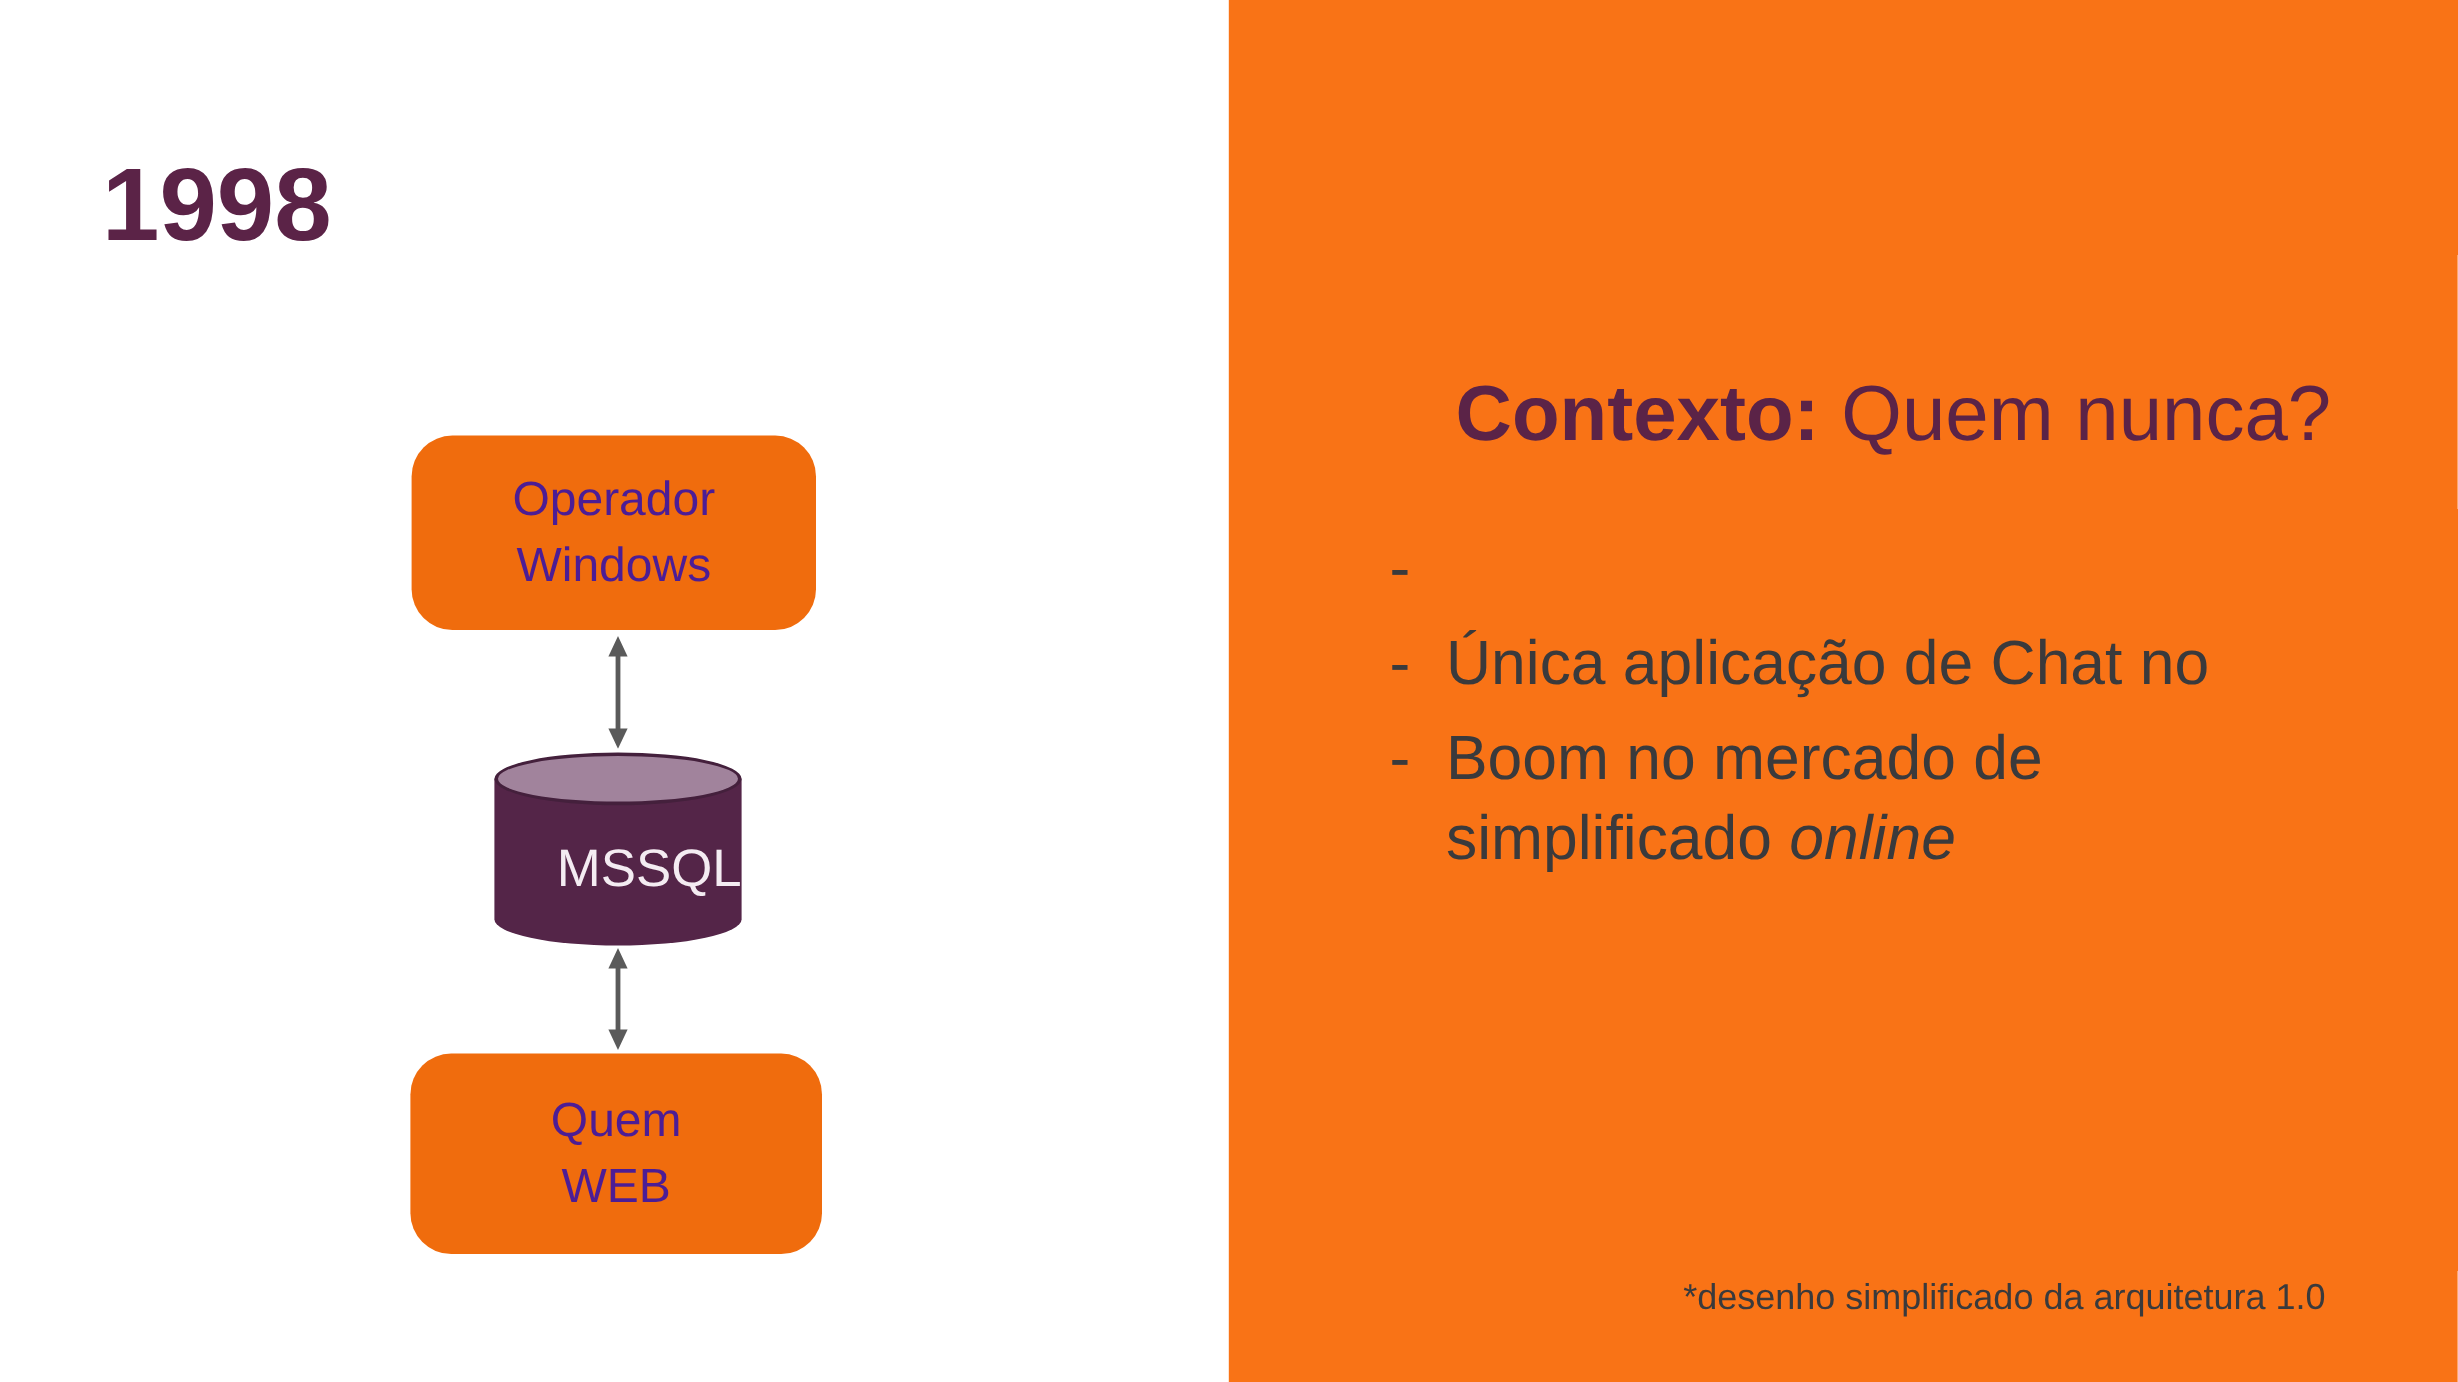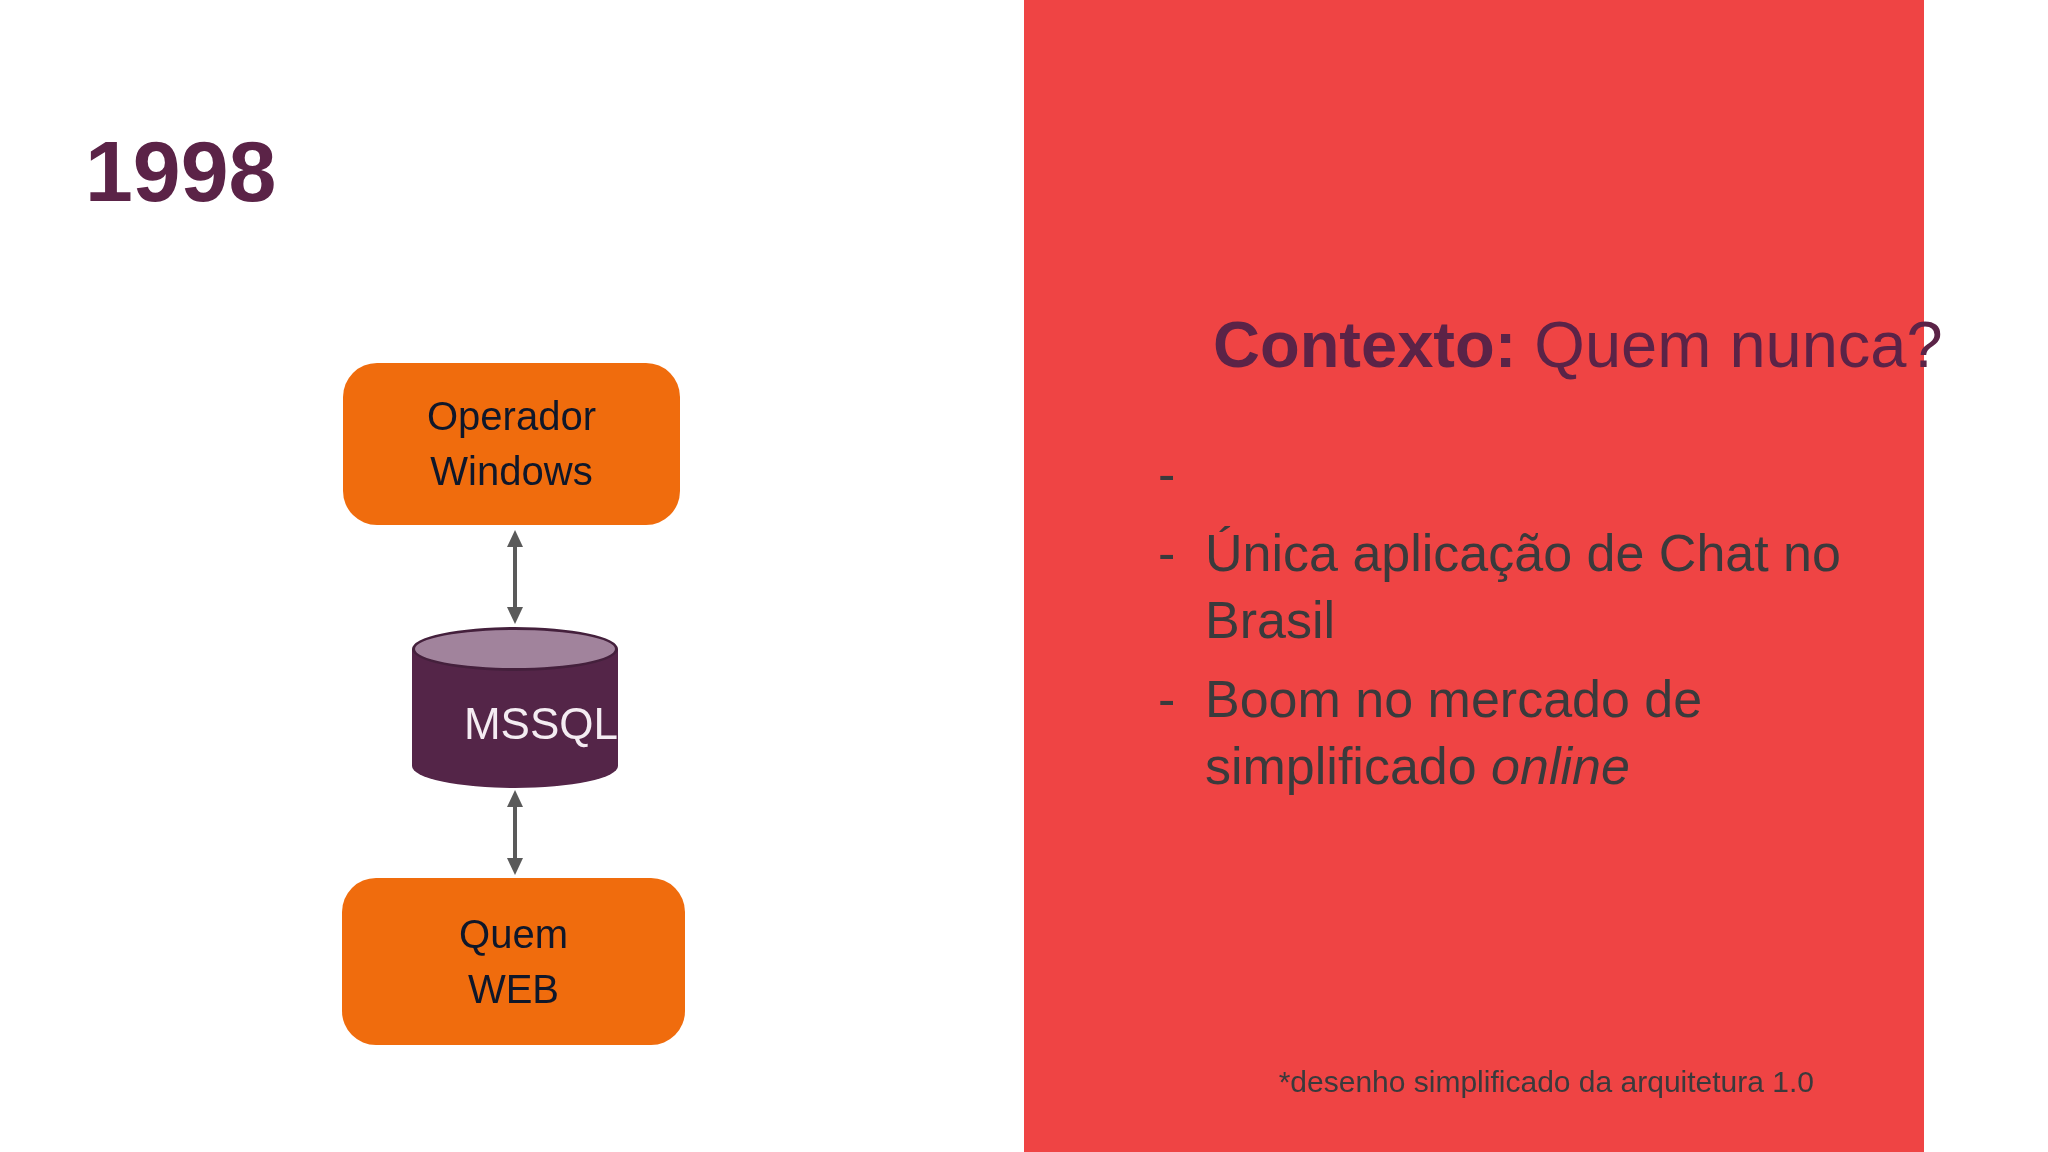--- a/index.html
+++ b/index.html
@@ -16,42 +16,42 @@
   }
   .panel-left {
     position: absolute;
     left: 0; top: 0;
     width: 1024px; height: 1024px;
     background: #ffffff;
   }
   .panel-right {
     position: absolute;
     left: 1024px; top: 0;
-    width: 900px; height: 1152px;
-    background: #ef4444;
+    width: 1024px; height: 1152px;
+    background: #f97316;
   }
   .year-title {
     position: absolute;
     left: 85px; top: 128px;
     margin: 0;
     font-size: 86px;
     font-weight: 800;
     line-height: 1;
     color: #5b2347;
   }
   
   .node {
     position: absolute;
     background: #f06c0d;
     border-radius: 34px;
     display: flex;
     flex-direction: column;
     align-items: center;
     justify-content: center;
-    color: #0f172a;
+    color: #4c1d95;
     font-size: 40px;
     line-height: 55px;
     text-align: center;
   }
   .node-operador { left: 343px; top: 363px; width: 337px; height: 162px; }
   .node-chat     { left: 342px; top: 878px; width: 343px; height: 167px; }
   .arrow { position: absolute; left: 503px; }
   .arrow-1 { top: 530px; }
   .arrow-2 { top: 790px; }
   .arrow line    { stroke: #5a5a5a; stroke-width: 4; }
@@ -163,21 +163,20 @@
     <h2 class="context-heading"><strong>Contexto:</strong><span> Quem nunca?</span></h2>
 
     <ul class="bullets">
       <li>
         <span class="dash">-</span>
       </li>
       <li>
         <span class="dash">-</span>
         <div class="btext">
           <div class="bline">Única aplicação de Chat no</div>
-          <div class="bline">Brasil</div>
         </div>
       </li>
       <li>
         <span class="dash">-</span>
         <div class="btext">
           <div class="bline">Boom no mercado de</div>
           <div class="bline"><span>simplificado </span><em>online</em></div>
         </div>
       </li>
     </ul>

